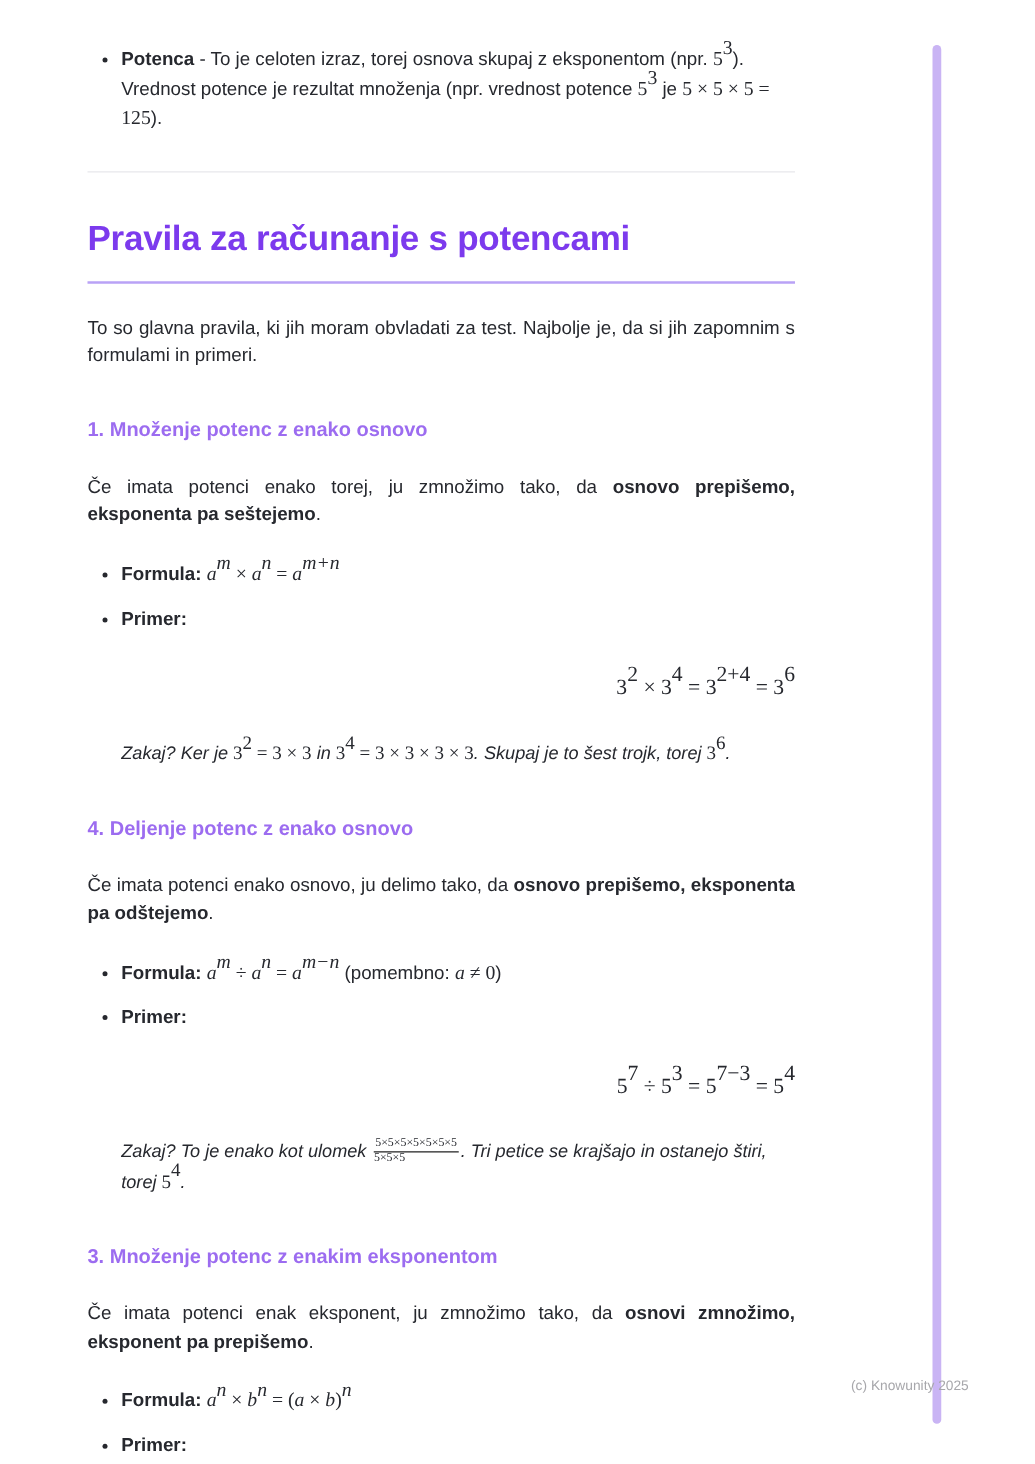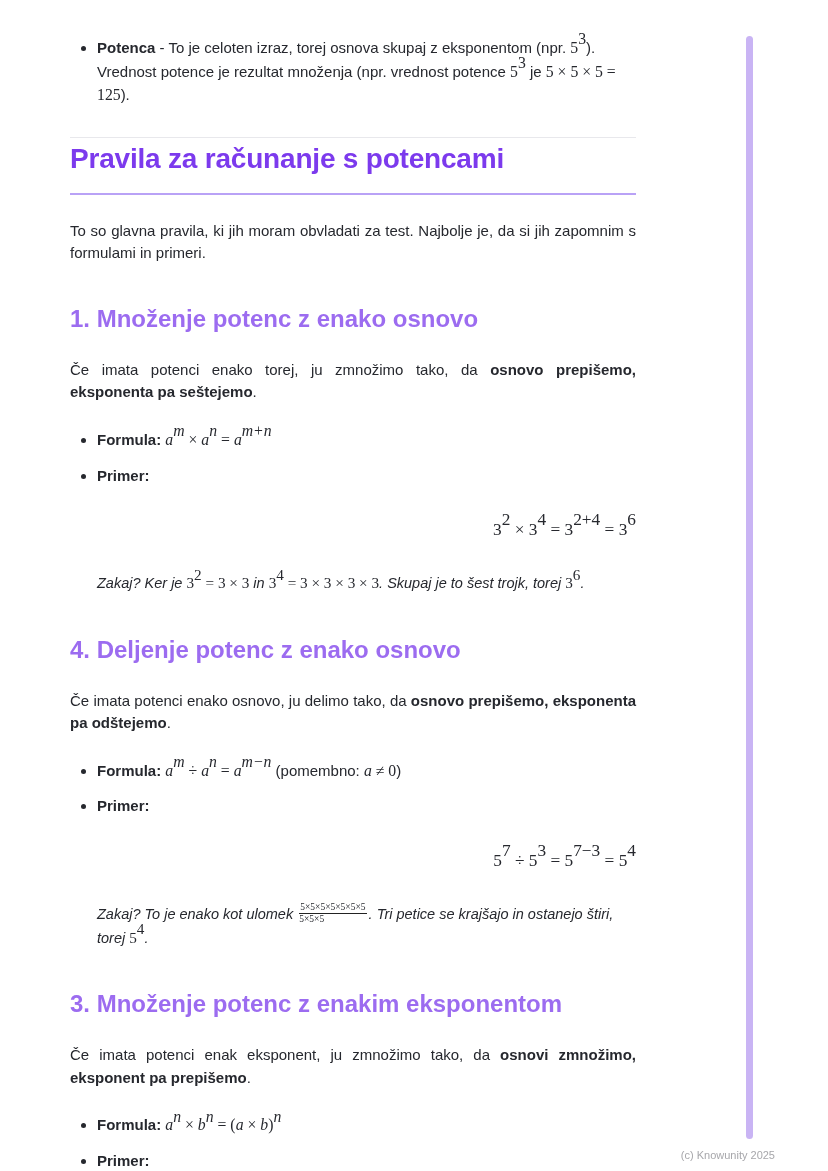--- a/index.html
+++ b/index.html
@@ -7,32 +7,32 @@
   body{font-family:"Liberation Sans",sans-serif;color:var(--body,#26282e);position:relative;font-size:15px;line-height:1.5}
   .content{width:566px;margin-left:70px;padding-top:36px}
   .math{font-family:"Liberation Serif",serif;font-style:normal;font-size:1.05em}
   .b{font-weight:700}
   .i{font-style:italic}
   sup{font-size:68%;line-height:0;vertical-align:baseline;position:relative;top:-0.55em}
   ul.bullets{list-style:disc;padding-left:27px;margin:24px 0 0 0}
   ul.bullets li{margin:0 0 13px 0}
   ul.intro-bullets{margin:0}
   .divider{border:none;height:1px;background:var(--divider,#e8e8ec);margin-top:30px}
-  h1{font-size:28px;font-weight:700;color:var(--h1,#7c3aed);letter-spacing:-0.2px}
+  h1{font-size:28px;font-weight:700;color:var(--h1,#7c3aed);margin-top:32px;letter-spacing:-0.2px}
   .h1-underline{height:2px;background:var(--h1_underline,#b9a2f6);margin-top:13px}
   .intro-p{margin-top:25px}
   .justify{text-align:justify}
-  h2{font-size:24px;font-weight:700;color:var(--h2,#9c6cf0);margin:36px 0 22px 0}
+  h2{font-size:16px;font-weight:700;color:var(--h2,#9c6cf0);margin:36px 0 22px 0}
   .display-math{text-align:right;font-size:16.5px;margin:30px 0 28px 0}
   .note{margin:0 0 10px 27px;line-height:1.62;font-size:14.5px}
   .frac{display:inline-block;text-align:left;vertical-align:-0.35em;font-family:"Liberation Serif",serif;font-style:normal;font-size:9.5px;line-height:1.15;margin:0 2px}
   .frac .num{display:block;border-bottom:1px solid #222;padding:0 1px}
   .frac .den{display:block}
   .scrollbar{position:absolute;left:746px;top:36px;width:7px;height:1103px;border-radius:4px;background:var(--scrollbar,#c9b4f4)}
-  .footer{position:absolute;right:53px;top:1147px;font-size:11px;color:var(--footer_text,#a7a7ab)}
+  .footer{position:absolute;right:53px;top:1101px;font-size:11px;color:var(--footer_text,#a7a7ab)}
 </style>
 </head>
 <body>
 
 <div class="page">
   <div class="content">
 
     <ul class="bullets intro-bullets">
       <li>
         <span><span class="b">Potenca</span><span> - To je celoten izraz, torej osnova skupaj z eksponentom (npr. </span><span class="math">5</span><sup class="math">3</sup><span>). Vrednost potence je rezultat množenja (npr. vrednost potence </span><span class="math">5</span><sup class="math">3</sup><span> je </span><span class="math">5 × 5 × 5 = 125</span><span>).</span></span>

